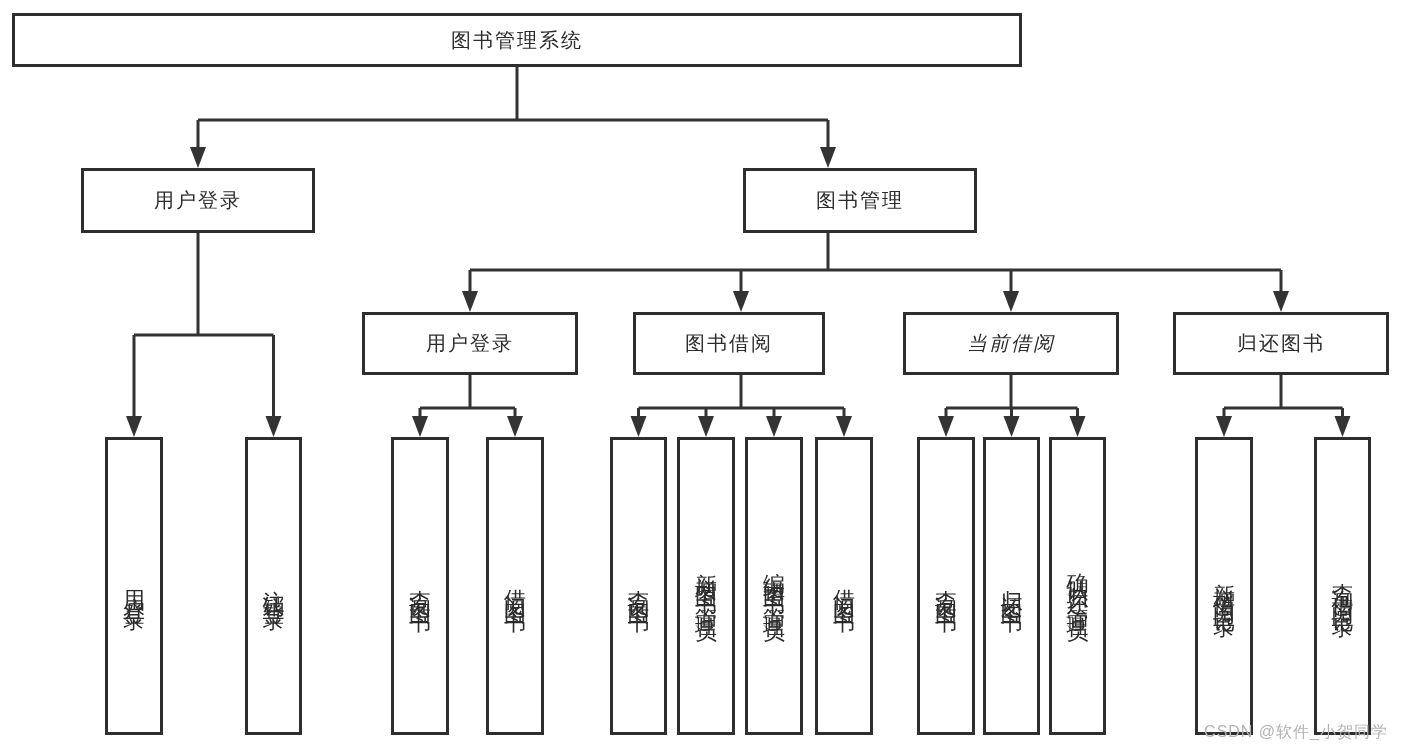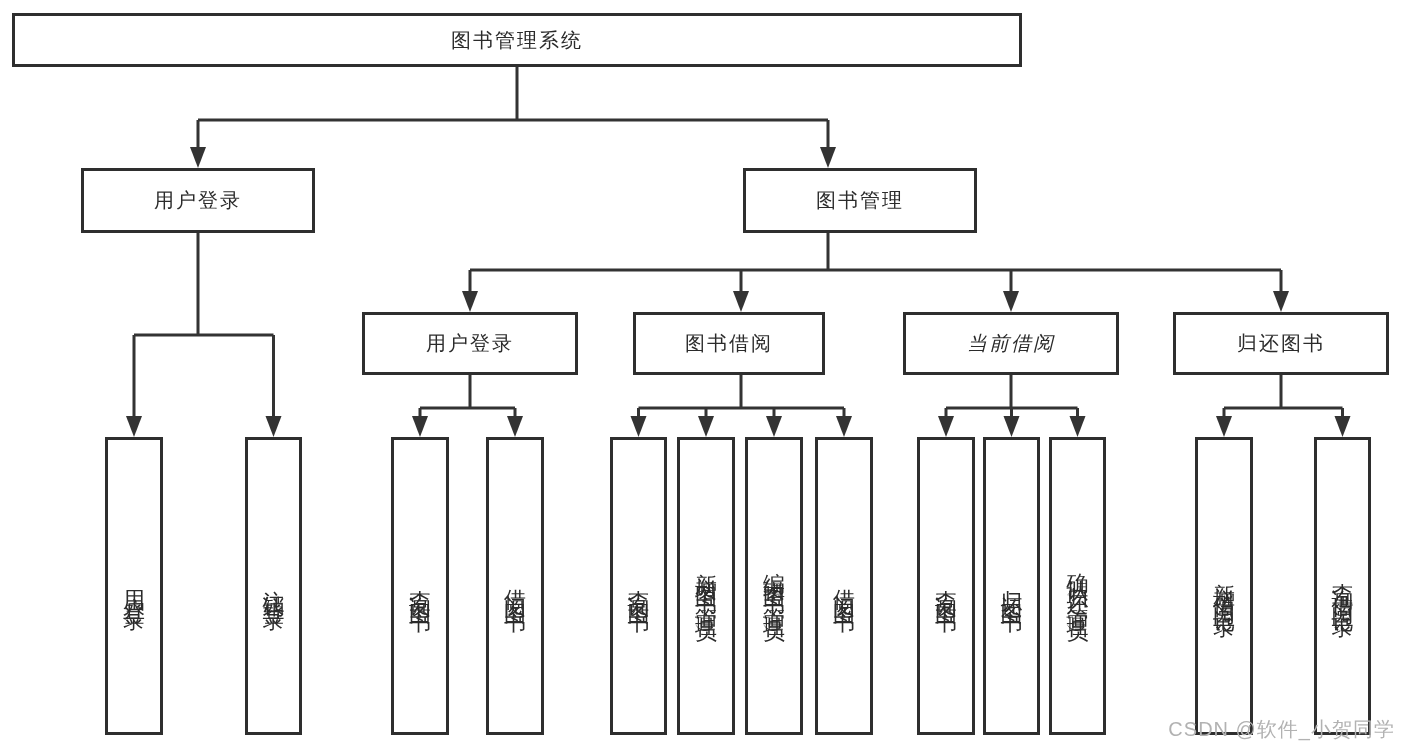--- a/index.html
+++ b/index.html
@@ -37,23 +37,23 @@
   .vbox {
     font-size: 22px;
     writing-mode: vertical-rl;
     text-orientation: mixed;
     letter-spacing: 7px;
     line-height: 1;
     white-space: normal;
   }
   #watermark {
     position: absolute;
-    right: 10px;
+    right: 17px;
     bottom: 4px;
-    font-size: 20px;
+    font-size: 16px;
     color: #b2b2b2;
     letter-spacing: 1px;
     z-index: 5;
   }
 </style>
 </head>
 <body>
 
 <div id="canvas">
 

